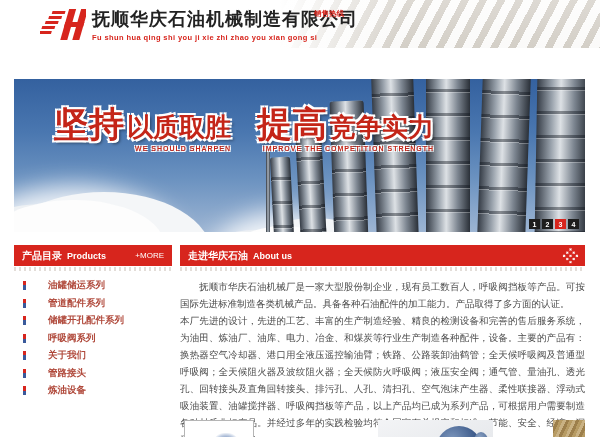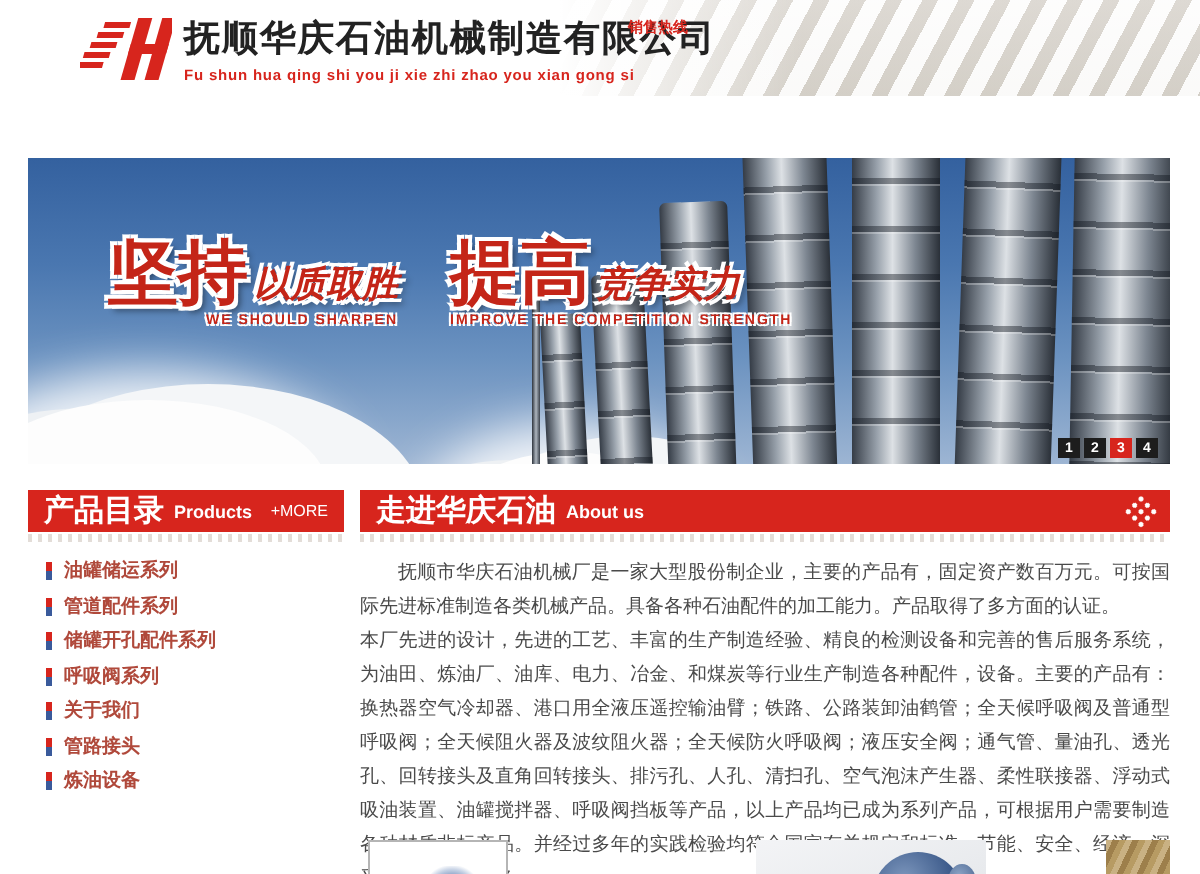--- a/index.html
+++ b/index.html
@@ -33,46 +33,46 @@
   
   .banner { position:absolute; left:0; top:79px; width:571px; height:153px; overflow:hidden;
     background:linear-gradient(180deg,#34619f 0%,#4a77b0 35%,#6b92c0 65%,#9db5d3 100%); }
   .tower { position:absolute; border-radius:3px 3px 0 0;
     background:linear-gradient(90deg,#353c46,#97a0aa 28%,#dde1e5 46%,#7d8691 72%,#2a3038); }
   .tower::after { content:""; position:absolute; inset:0;
     background:repeating-linear-gradient(180deg, transparent 0 20px, rgba(15,20,28,.42) 20px 23px, rgba(255,255,255,.28) 23px 24px); }
   .pipe { position:absolute; width:4px; background:linear-gradient(90deg,#2d333c,#aeb6bf 50%,#3a414b); }
   .cloud { position:absolute; background:#fdfdfd; border-radius:50%;
     box-shadow:30px 10px 0 18px #f4f6f8, -28px 14px 0 10px #eef1f4, 60px 26px 0 6px #dfe5ec, 0 0 24px 14px rgba(255,255,255,.85); }
-  .slogan { position:absolute; left:40px; top:34px; display:flex; align-items:flex-end; white-space:nowrap; }
+  .slogan { position:absolute; left:40px; top:22px; display:flex; align-items:flex-end; white-space:nowrap; }
   .slogan-group { margin-right:26px; }
   .sl-row { display:flex; align-items:baseline; }
   .sl-big { font-size:35px; font-weight:bold; color:#c42518;
     text-shadow:-2px -2px 0 #fff,2px -2px 0 #fff,-2px 2px 0 #fff,2px 2px 0 #fff,3px 3px 3px rgba(0,0,0,.45); }
-  .sl-small { font-size:18px; font-weight:bold; color:#c42518; margin-left:3px;
-    text-shadow:-2px -2px 0 #fff,2px -2px 0 #fff,-2px 2px 0 #fff,2px 2px 0 #fff,3px 3px 3px rgba(0,0,0,.45);font-style:italic; }
+  .sl-small { font-size:26px; font-weight:bold; color:#c42518; margin-left:3px;
+    text-shadow:-2px -2px 0 #fff,2px -2px 0 #fff,-2px 2px 0 #fff,2px 2px 0 #fff,3px 3px 3px rgba(0,0,0,.45); }
   .sl-en { font-size:7px; font-weight:bold; color:#c42518; letter-spacing:1px; margin-top:-3px; text-align:right;
     text-shadow:-1px -1px 0 #fff,1px -1px 0 #fff,-1px 1px 0 #fff,1px 1px 0 #fff; }
   .pager { position:absolute; right:6px; bottom:3px; display:flex; gap:2px; }
   .pager span { width:11px; height:10px; background:#1d1d1d; color:#fff; font-size:7px; font-weight:bold;
     display:flex; align-items:center; justify-content:center; cursor:pointer; }
   .pager span.active { background:#d7251d; }
 
   
   .sec-head { height:21px; background:#d7251d; color:#fff; display:flex; align-items:center; padding:0 8px; }
-  .sec-head .cn { font-size:15px; font-weight:bold; }
+  .sec-head .cn { font-size:10px; font-weight:bold; }
   .sec-head .en { font-size:9px; font-weight:bold; margin-left:5px;text-align:right; }
   .hatch { height:4px; margin-top:1px;
     background:repeating-linear-gradient(90deg,#e3ddd8 0 2px, transparent 2px 5px); }
 
   
   .sidebar { position:absolute; left:0; top:245px; width:158px; }
   .more-link { margin-left:auto; font-size:8px; font-weight:normal; color:#fff; cursor:pointer; }
   .side-list { padding-top:6px; }
-  .side-item { display:flex; align-items:center; height:17.5px; cursor:pointer; }
+  .side-item { display:flex; align-items:center; height:17.5px; cursor:pointer;gap:16px; }
   .bullet { width:3px; height:9px; margin:0 6px 0 9px;
     background:linear-gradient(180deg,#d7251d 0 50%,#3a5a9b 50% 100%); }
   .side-label { font-size:9.5px; font-weight:bold; color:#b0493b; }
 
   
   .about { position:absolute; left:166px; top:245px; width:405px; height:148px; }
   .dots-icon { margin-left:auto; width:13px; height:13px; transform:rotate(45deg);
     background:radial-gradient(circle,#fff 1.1px,transparent 1.3px); background-size:4.5px 4.5px; }
   .about-body { margin-top:7px; font-size:9.5px; line-height:17px; color:#4a4a4a; text-align:justify; }
   .p1 { text-indent:2em; }
@@ -195,21 +195,21 @@
     </div>
 
     <div class="about">
       <div class="sec-head">
         <span class="cn">走进华庆石油</span>
         <span class="en">About us</span>
         <span class="dots-icon"></span>
       </div>
       <div class="hatch"></div>
       <div class="about-body">
-        <p class="p1">抚顺市华庆石油机械厂是一家大型股份制企业，主要的产品有，固定资产数百万元。可按国际先进标准制造各类机械产品。具备各种石油配件的加工能力。产品取得了多方面的认证。</p>
+        <p class="p1">抚顺市华庆石油机械厂是一家大型股份制企业，现有员工数百人，呼吸阀挡板等产品。可按国际先进标准制造各类机械产品。具备各种石油配件的加工能力。产品取得了多方面的认证。</p>
         <p class="p2">本厂先进的设计，先进的工艺、丰富的生产制造经验、精良的检测设备和完善的售后服务系统，为油田、炼油厂、油库、电力、冶金、和煤炭等行业生产制造各种配件，设备。主要的产品有：换热器空气冷却器、港口用全液压遥控输油臂；铁路、公路装卸油鹤管；全天候呼吸阀及普通型呼吸阀；全天候阻火器及波纹阻火器；全天候防火呼吸阀；液压安全阀；通气管、量油孔、透光孔、回转接头及直角回转接头、排污孔、人孔、清扫孔、空气泡沫产生器、柔性联接器、浮动式吸油装置、油罐搅拌器、呼吸阀挡板等产品，以上产品均已成为系列产品，可根据用户需要制造各种材质非标产品。并经过多年的实践检验均符合国家有关规定和标准，节能、安全、经济，深受广大用户的信赖。</p>
 
       </div>
       <div class="thumb thumb1">
           <div class="sketch"></div>
         </div>
       <div class="thumb thumb2">
         <div class="sphere"></div>
         <div class="sphere2"></div>
       </div>

